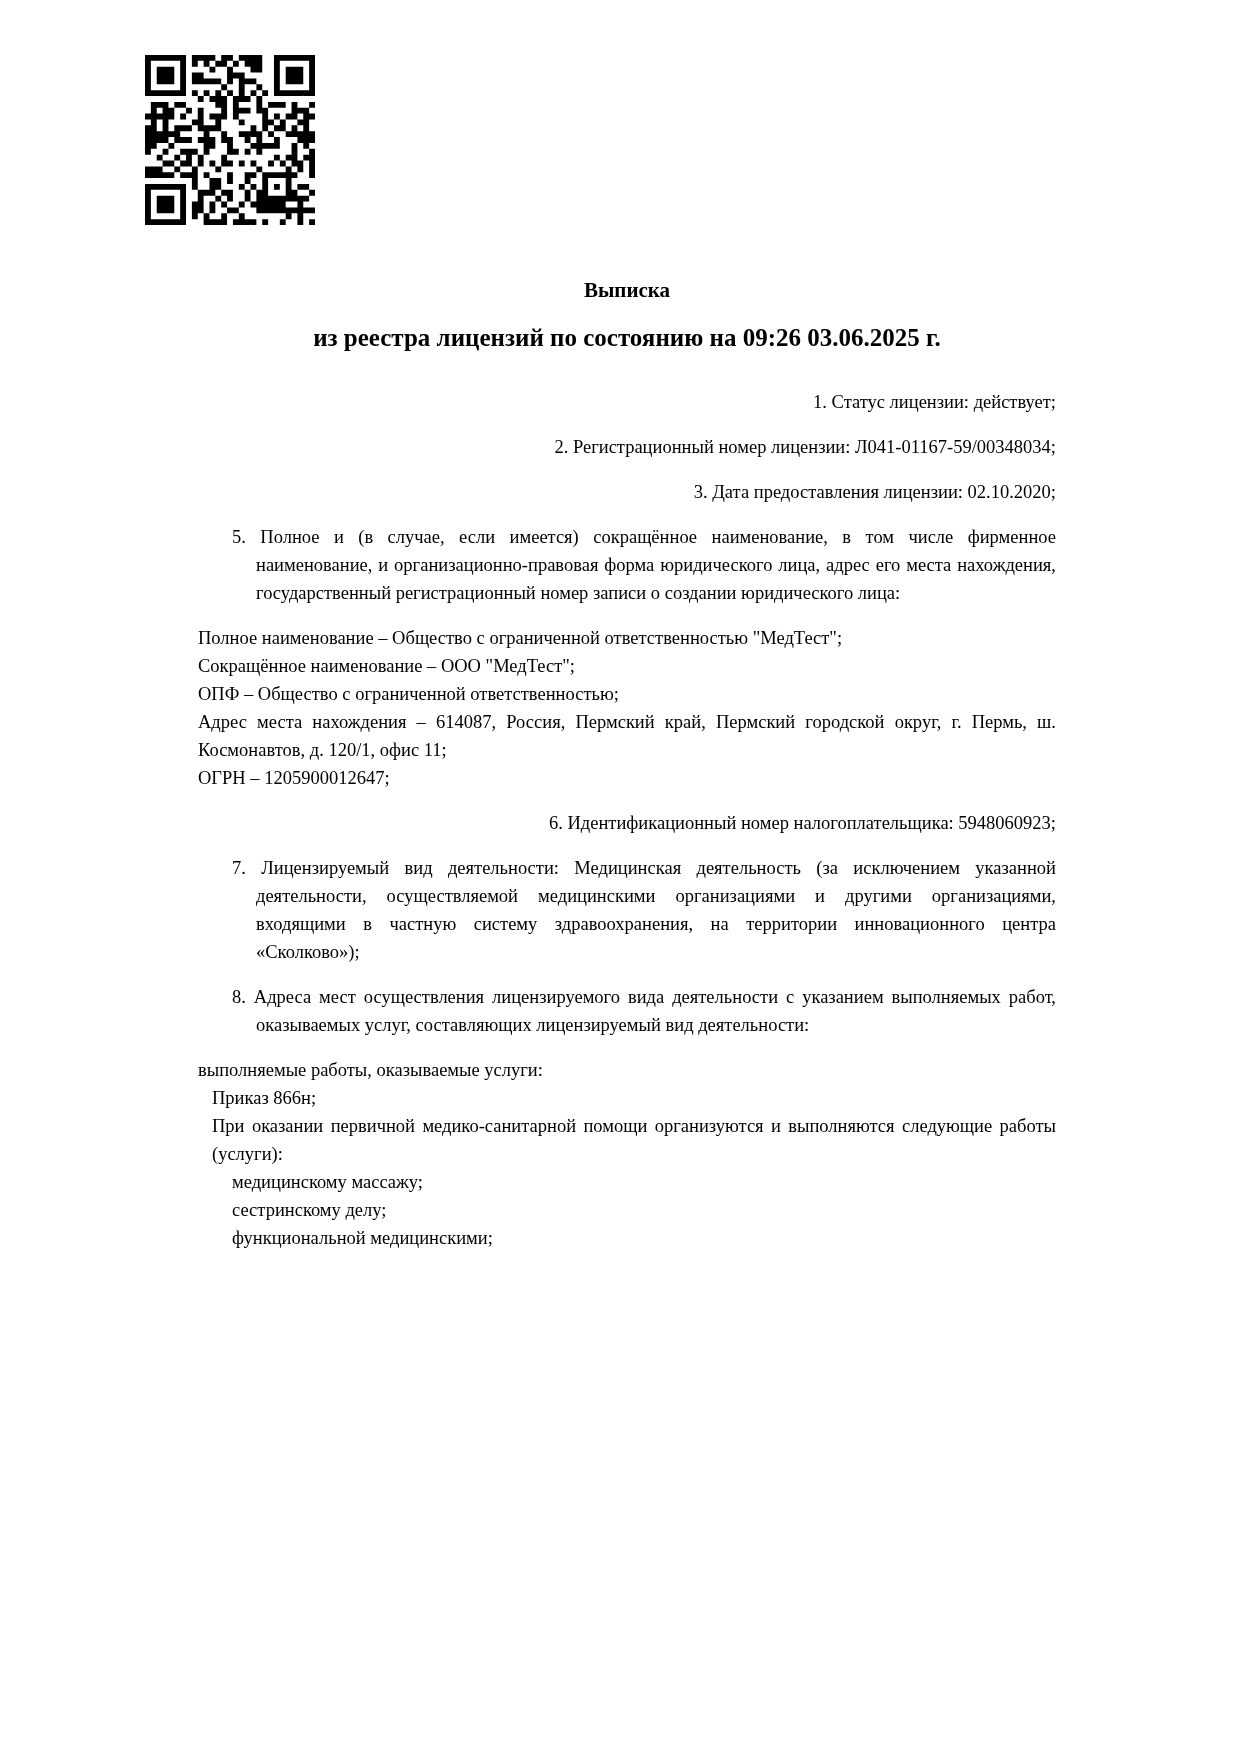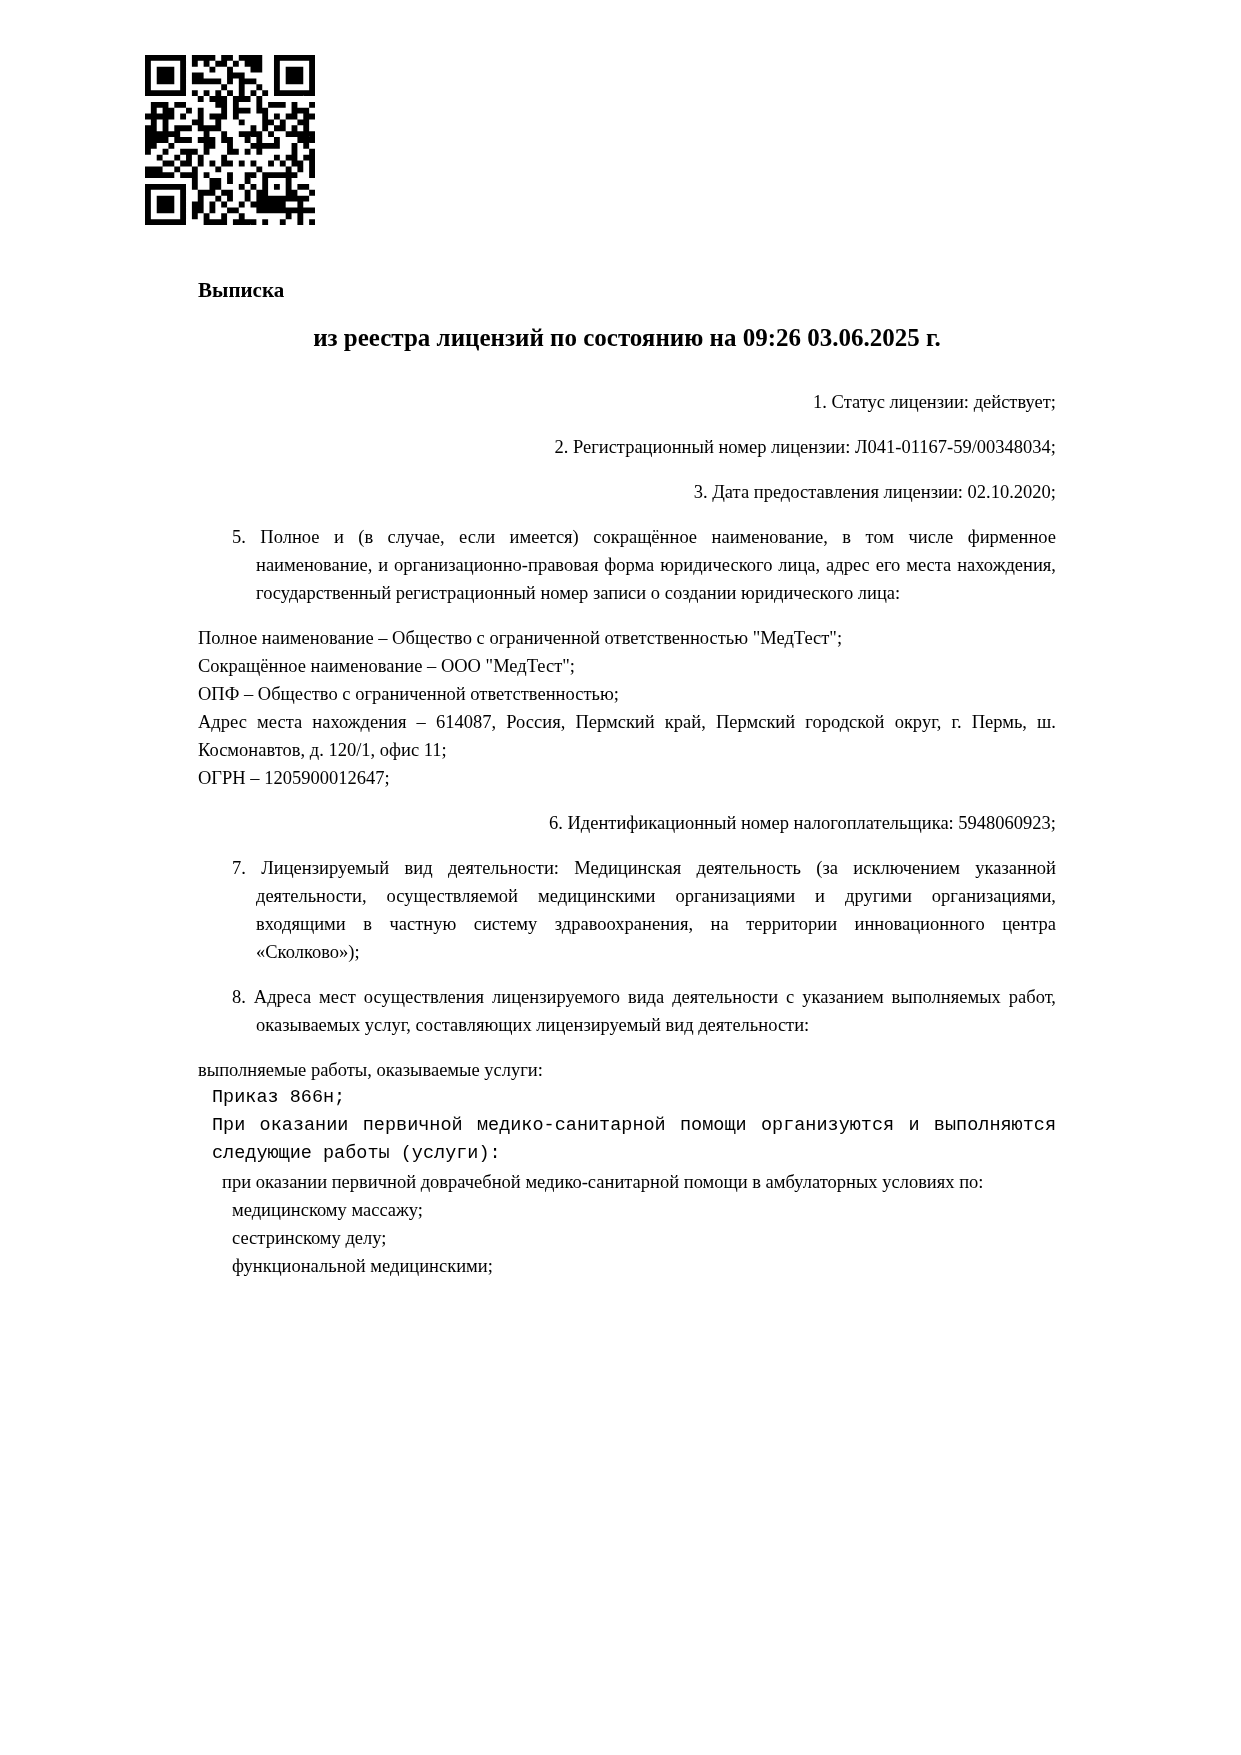--- a/index.html
+++ b/index.html
@@ -23,37 +23,38 @@
     height: 170px;
   }
   .content {
     position: absolute;
     left: 198px;
     top: 276px;
     width: 858px;
   }
   .title {
     margin: 0 0 20px 0;
+    text-align: center;
     font-weight: bold;
     font-size: 21px;
     line-height: 28px;
   }
   .subtitle {
     margin: 0 0 36px 0;
     text-align: center;
     font-weight: bold;
     font-size: 25px;
     line-height: 28px;
   }
   .item { margin: 0 0 17px 0; text-align: right; }
   .just { text-align: justify; margin-left: 34px; }
   .hang { padding-left: 24px; text-indent: -24px; }
   .block { margin: 0 0 17px 0; }
   .line { margin: 0; }
-  .a1 { padding-left: 14px; font-family: Liberation Mono, monospace; }
+  .a1 { padding-left: 14px; }
   .a2 { padding-left: 14px; text-indent: 10px; }
   .a3 { padding-left: 34px; }
 </style>
 </head>
 <body>
 
 <div class="page">
 
   <div class="qr">
     <svg id="qr-svg" xmlns="http://www.w3.org/2000/svg" width="170" height="170" viewBox="0 0 170 170">
@@ -80,20 +81,19 @@
     </div>
 
     <p class="item">6. Идентификационный номер налогоплательщика: 5948060923;</p>
     <p class="item just hang">7. Лицензируемый вид деятельности: Медицинская деятельность (за исключением указанной деятельности, осуществляемой медицинскими организациями и другими организациями, входящими в частную систему здравоохранения, на территории инновационного центра «Сколково»);</p>
     <p class="item just hang">8. Адреса мест осуществления лицензируемого вида деятельности с указанием выполняемых работ, оказываемых услуг, составляющих лицензируемый вид деятельности:</p>
 
     <div class="block">
       <div class="line">выполняемые работы, оказываемые услуги:</div>
       <div class="line a1">Приказ 866н;</div>
       <div class="line a1 just">При оказании первичной медико-санитарной помощи организуются и выполняются следующие работы (услуги):</div>
-      <div class="line a2 just">при оказании первичной доврачебной медико-санитарной помощи в амбулаторных условиях по:</div>
       <div class="line a3">медицинскому массажу;</div>
       <div class="line a3">сестринскому делу;</div>
       <div class="line a3">функциональной медицинскими;</div>
     </div>
 
   </div>
 </div>
 
 </body></html>

